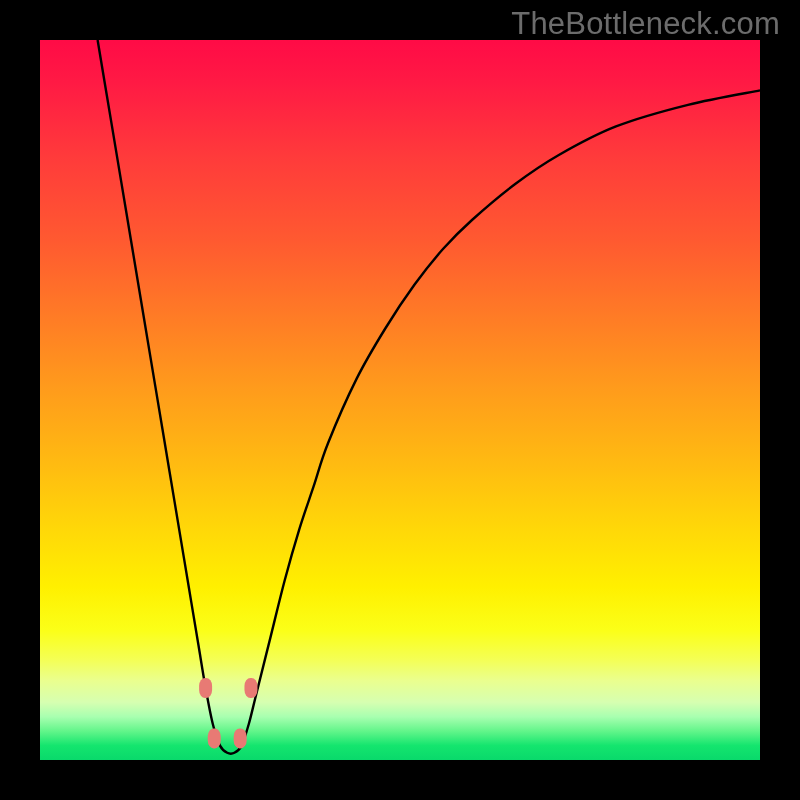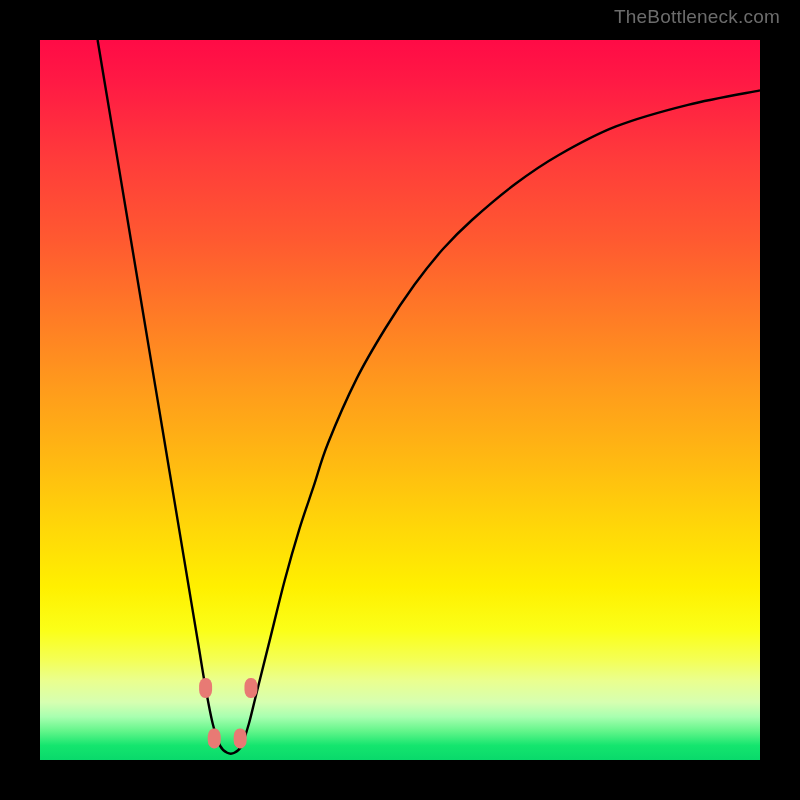--- a/index.html
+++ b/index.html
@@ -44,21 +44,21 @@
       #62f58a 96%,
       #14e56e 98%,
       #09d96b 100%
     );
   }
   .watermark {
     position: absolute;
     top: 6px;
     right: 20px;
     color: #6c6c6c;
-    font-size: 19px;
+    font-size: 31px;
     font-weight: 500;
     letter-spacing: 0.2px;
     z-index: 5;
     user-select: none;
   }
   svg.curve {
     position: absolute;
     left: 0;
     top: 0;
     width: 720px;

